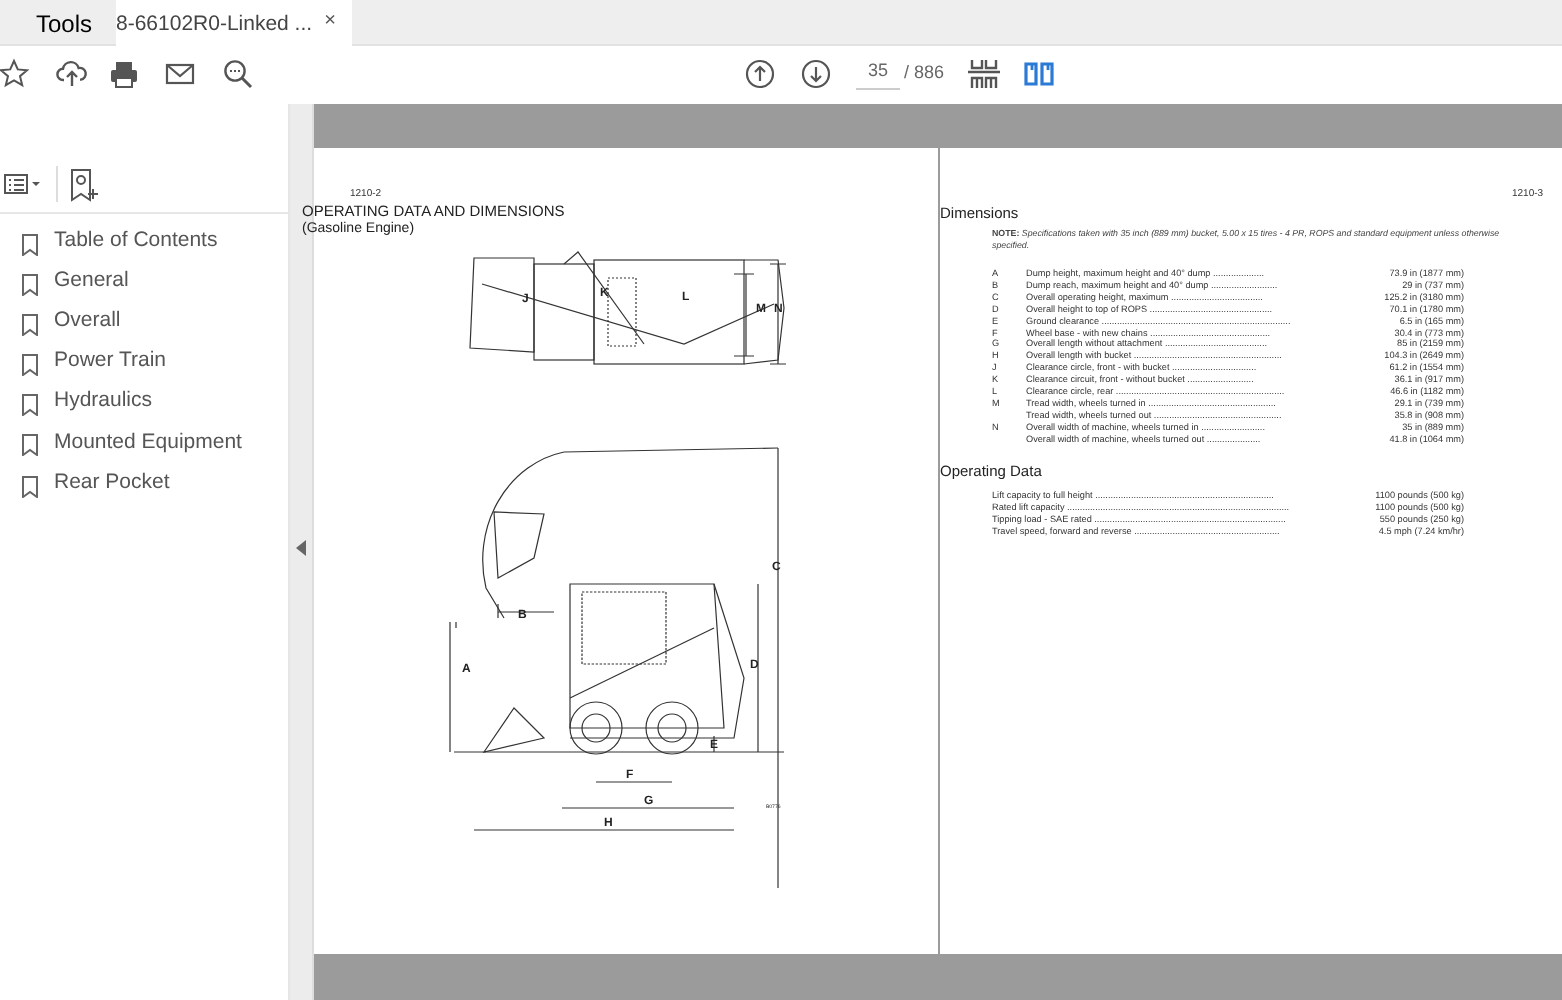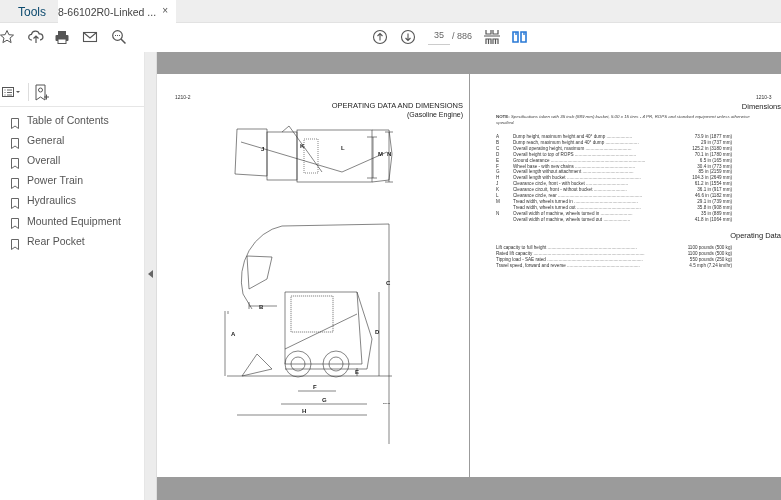--- a/index.html
+++ b/index.html
@@ -1,18 +1,18 @@
 <!DOCTYPE html>
 <html><head>
 <meta charset="utf-8">
 <style>
 *{box-sizing:border-box;margin:0;padding:0}
 body{width:781px;height:500px;overflow:hidden;background:#fff;font-family:"Liberation Sans",sans-serif;position:relative}
 .tabbar{position:absolute;left:0;top:0;width:781px;height:23px;background:#eeeeee;border-bottom:1px solid #e2e2e2}
-.tab-tools{position:absolute;left:0;top:0;width:64px;height:23px;display:flex;align-items:center;justify-content:center;font-size:12px;color:#0c4a6e}
+.tab-tools{position:absolute;left:0;top:0;width:64px;height:23px;display:flex;align-items:center;justify-content:center;font-size:12px;color:#000000}
 .tab-doc{position:absolute;left:58px;top:0;width:118px;height:23px;background:#fff;display:flex;align-items:center;font-size:10.5px;color:#444}
 .tab-doc .x{position:absolute;right:8px;top:5px;font-size:10px;color:#555}
 .toolbar{position:absolute;left:0;top:23px;width:781px;height:36px;background:#fff;border-bottom:1px solid #e4e4e4}
 .tb-icon{position:absolute;top:4px;width:20px;height:20px;display:flex;align-items:center;justify-content:center}
 .pagebox{position:absolute;left:428px;top:7px;width:22px;height:15px;font-size:9px;color:#666;text-align:center;border-bottom:1px solid #ccc}
 .pagetotal{position:absolute;left:452px;top:8px;font-size:9px;color:#666}
 .sidebar{position:absolute;left:0;top:52px;width:145px;height:448px;background:#fff;border-right:1px solid #e6e6e6}
 .sb-head{position:absolute;left:0;top:0;width:145px;height:26px;border-bottom:1px solid #e6e6e6}
 .sb-title{position:absolute;left:2px;top:7px;font-size:11px;color:#444}
 .sb-close{position:absolute;left:121px;top:3px;font-size:15px;color:#444}
@@ -21,21 +21,21 @@
 .bm{position:relative;height:20.1px;display:flex;align-items:center}
 .bm .ic{position:absolute;left:11px;top:5px;width:8px;height:11px}
 .bm .lbl{position:absolute;left:27px;font-size:10.5px;color:#555}
 .collapse{position:absolute;left:145px;top:52px;width:12px;height:448px;background:#ececec;border-right:1px solid #ddd}
 .collapse .arr{position:absolute;left:3px;top:218px;width:0;height:0;border-top:4px solid transparent;border-bottom:4px solid transparent;border-right:5px solid #666}
 .viewer{position:absolute;left:157px;top:52px;width:624px;height:448px;background:#9b9b9b}
 .page{position:absolute;top:22px;height:403px;background:#fff}
 .pl{left:0;width:312px}
 .pr{left:313px;width:311px}
 .pnum{position:absolute;font-size:5px;color:#333}
-.h1{position:absolute;font-size:7.5px;color:#222;text-align:right;width:100%}
+.h1{position:absolute;font-size:7.5px;color:#222;text-align:left;width:100%}
 .spec{position:absolute;left:26px;width:270px;font-size:4.6px;color:#333;line-height:5.9px}
 .row{display:flex;white-space:nowrap}
 .row .k{width:17px}
 .row .d{flex:1;overflow:hidden}
 .row .v{padding-left:2px}
 .note{position:absolute;left:26px;top:40px;width:262px;font-size:4.4px;color:#444;line-height:6px;font-style:italic}
 .note b{font-style:normal}
 svg text{font-family:"Liberation Sans",sans-serif}
 </style>
 </head>

